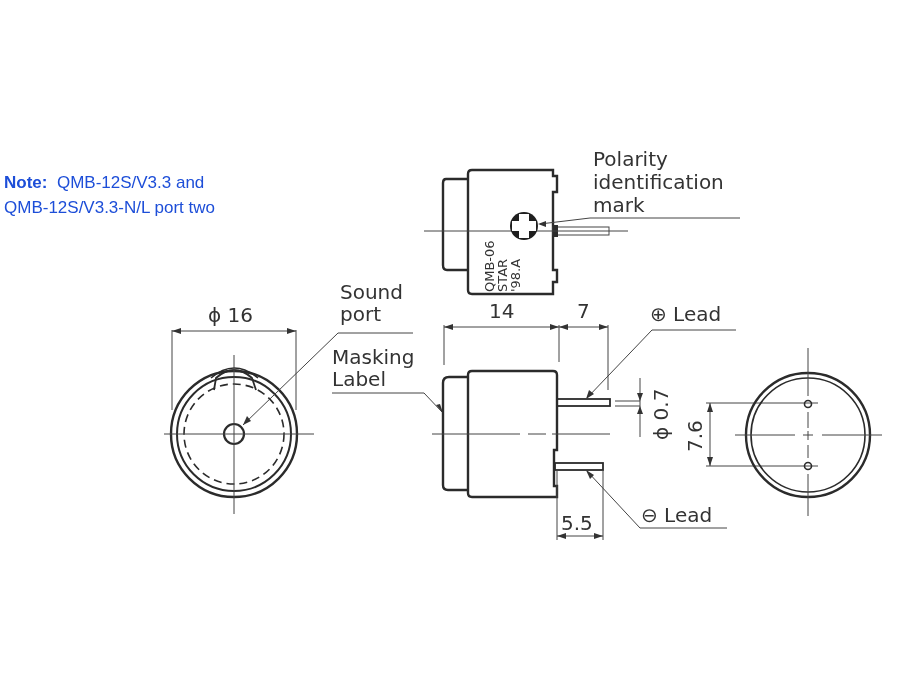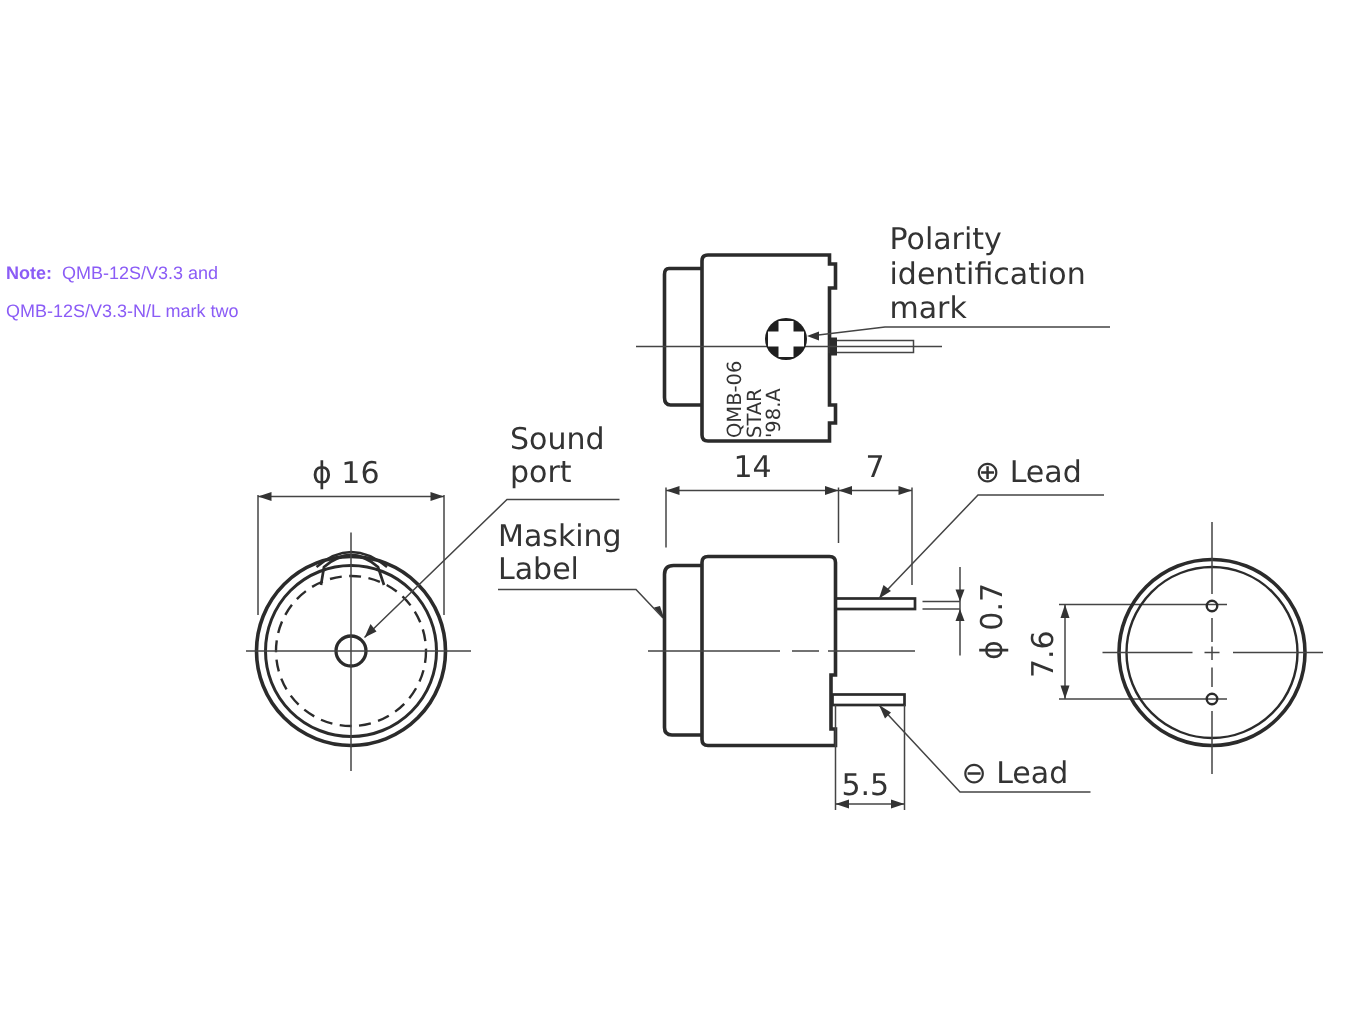--- a/index.html
+++ b/index.html
@@ -1,30 +1,30 @@
 <!DOCTYPE html>
 <html><head>
 <meta charset="utf-8">
 <style>
   html, body { margin: 0; padding: 0; background: #ffffff; }
   body { width: 900px; height: 675px; position: relative; overflow: hidden; font-family: "Liberation Sans", sans-serif; color: #2a2a2a; }
-  .note { position: absolute; left: 4px; top: 170px; font-size: 12px; line-height: 25px; color: #8b5cf6; }
+  .note { position: absolute; left: 4px; top: 170px; font-size: 17px; line-height: 25px; color: #1d4ed8; }
   .note b { font-weight: bold; }
   svg { position: absolute; left: 0; top: 0; }
   .lbl { font-family: "DejaVu Sans", sans-serif; fill: #333; }
   .ln { stroke: #2b2b2b; fill: none; }
   .thin { stroke: #444; stroke-width: 1; fill: none; }
   .thick { stroke: #2b2b2b; stroke-width: 2.4; fill: none; }
 </style>
 </head>
 <body>
 
 <div class="note">
   <div><b>Note:</b>&nbsp; <span>QMB-12S/V3.3 and</span></div>
-  <div>QMB-12S/V3.3-N/L mark two</div>
+  <div>QMB-12S/V3.3-N/L port two</div>
 </div>
 
 <svg width="900" height="675" viewBox="0 0 900 675">
 
   <g>
 
     <path class="thick" d="M468 179 H446 Q443 179 443 183 V265 Q443 270 447 270 H468"></path>
 
     <path class="thick" d="M472 170 H553 V176 H557 V192 H553 V270 H557 V282 H553 V294 H472 Q468 294 468 290 V174 Q468 170 472 170 Z"></path>
 

